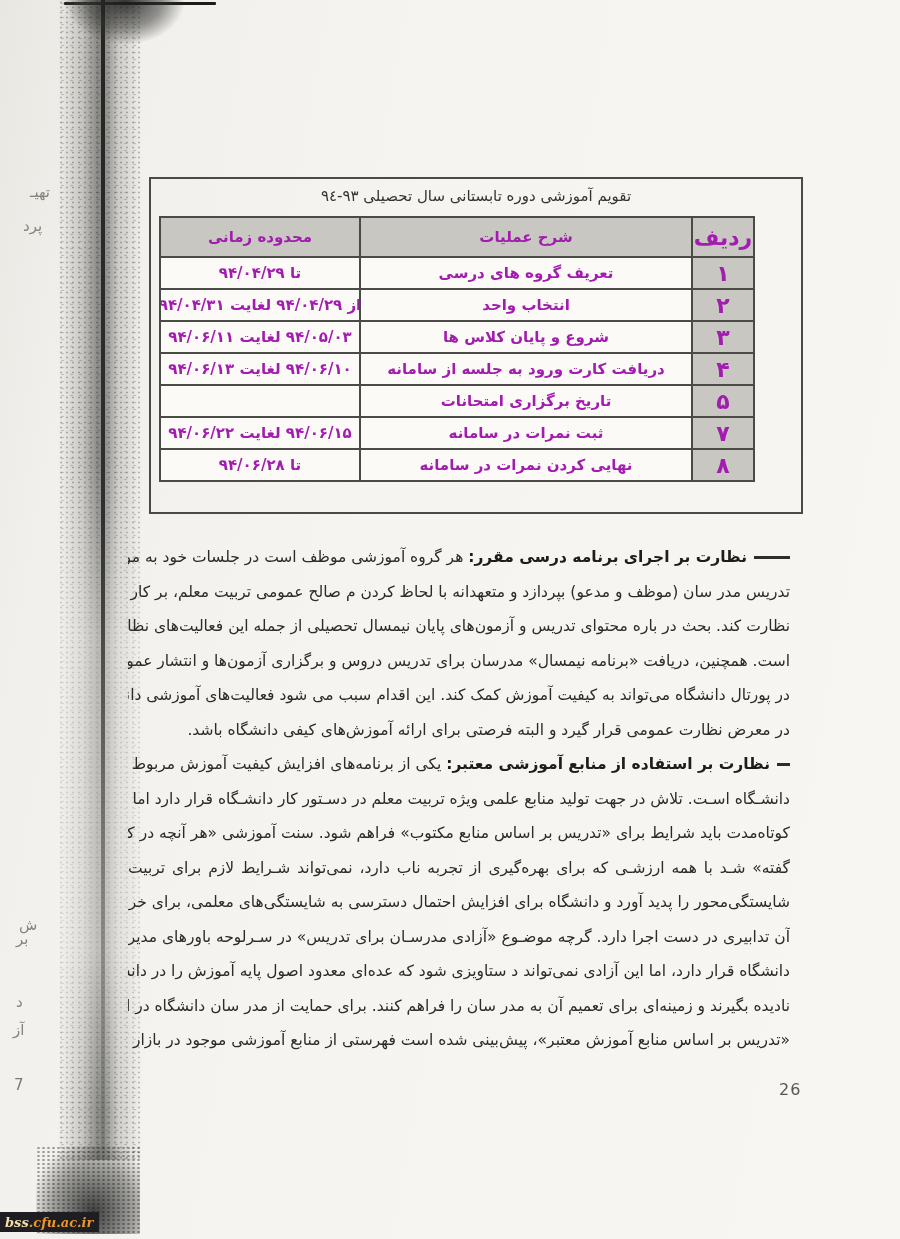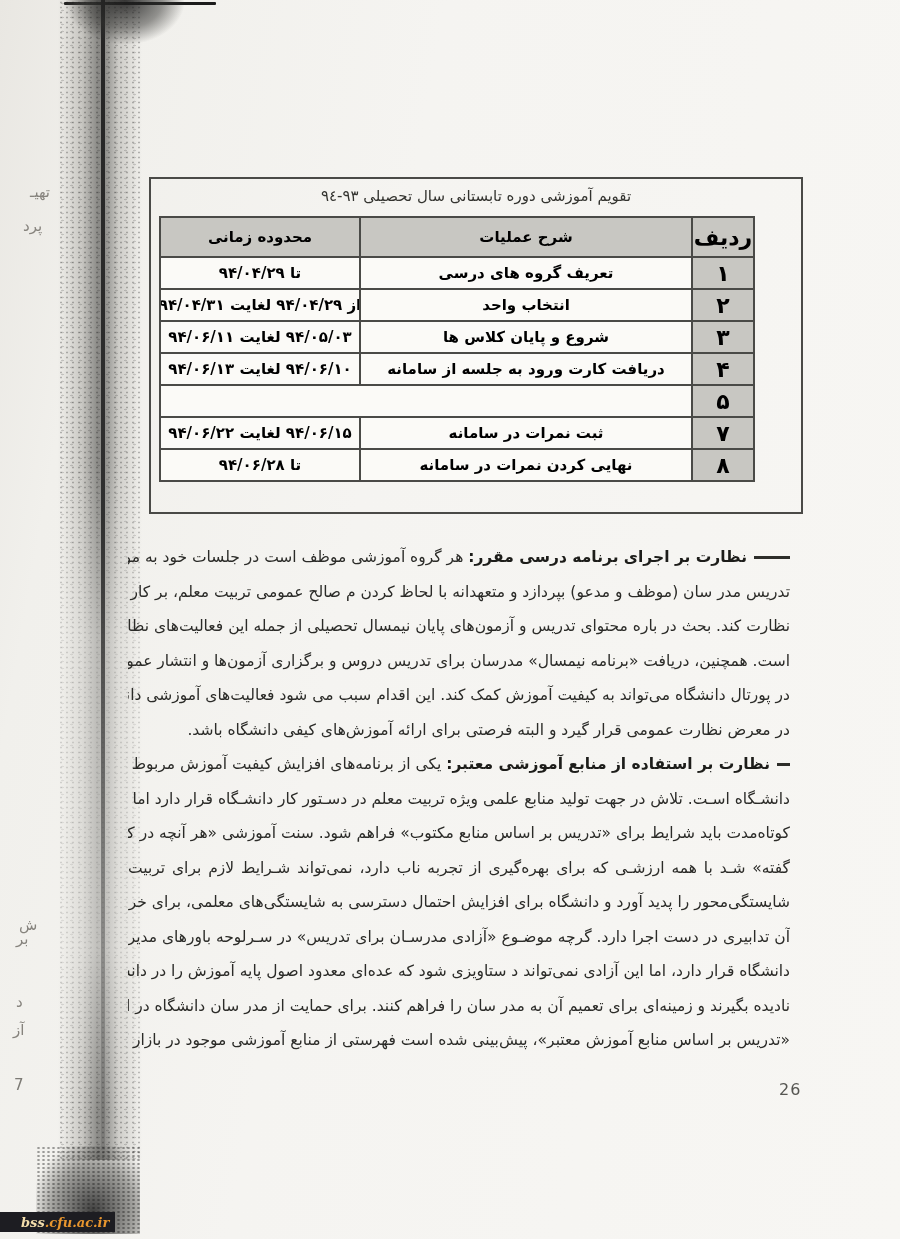--- a/index.html
+++ b/index.html
@@ -28,21 +28,21 @@
     background-image:
       radial-gradient(rgba(20,20,20,.4) 1px,transparent 1.5px),
       radial-gradient(ellipse at 55% 75%,rgba(32,32,32,.85) 0%,rgba(70,70,66,.45) 52%,rgba(70,70,66,0) 78%);
     background-size:5px 4px,100% 100%;}
   
   .cal-box{position:absolute;left:149px;top:177px;width:650px;height:333px;border:2px solid #4a4a47;}
   .cal-title{position:absolute;top:8px;left:0;right:0;text-align:center;font-size:15px;color:#33332f;white-space:nowrap;}
   .cal-table{position:absolute;top:37px;right:46px;width:592px;border:2px solid #4a4a47;direction:rtl;background:#fbfaf7;}
   .trow{display:flex;direction:rtl;height:30px;border-top:2px solid #4a4a47;}
   .trow.header{height:38px;border-top:none;}
-  .cell{display:flex;align-items:center;justify-content:center;font-weight:bold;color:#000000;
+  .cell{display:flex;align-items:center;justify-content:center;font-weight:bold;color:#a21caf;
         white-space:nowrap;overflow:hidden;font-size:15px;}
   .c-no{width:60px;background:#c8c7c2;border-left:2px solid #4a4a47;font-size:22px;}
   .c-op{width:330px;border-left:2px solid #4a4a47;}
   .c-time{flex:1;}
   .trow.header .cell{background:#c8c7c2;}
   
   .body-text{position:absolute;top:540px;right:110px;width:662px;direction:rtl;
     font-size:15.5px;line-height:34.5px;color:#2b2b28;}
   .bline{height:34.5px;white-space:nowrap;overflow:hidden;}
   .jline{text-align:justify;text-align-last:justify;}
@@ -50,21 +50,21 @@
   .bline b{color:#1d1d1a;}
   .dash{display:inline-block;vertical-align:middle;height:2.5px;background:#2e2e2a;margin-left:7px;}
   .dash-long{width:36px;}
   .dash-short{width:13px;}
   
   .margin-note{position:absolute;font-size:15px;color:#86837d;direction:rtl;}
   .mn0{left:30px;top:183px;} .mn1{left:23px;top:217px;} .mn2{left:19px;top:916px;}
   .mn3{left:16px;top:930px;} .mn4{left:16px;top:993px;} .mn5{left:13px;top:1021px;}
   .mn6{left:14px;top:1076px;color:#7c7a75;}
   .page-number{position:absolute;left:779px;top:1080px;font-size:16px;color:#565652;letter-spacing:1px;}
-  .watermark{position:absolute;left:0;top:1212px;height:20px;padding:0 6px 0 21px;display:flex;align-items:center;
+  .watermark{position:absolute;left:0;top:1212px;height:20px;padding:0 6px 0 5px;display:flex;align-items:center;
     background:#1d1d22;font-family:"DejaVu Serif",serif;font-style:italic;font-weight:bold;font-size:13px;white-space:nowrap;text-align:right;}
   .wm-prefix{color:#f3ddab;}
   .wm-suffix{color:#e8962e;}
 </style>
 </head>
 <body>
 
 <div class="page">
 
   <div class="topline"></div>
@@ -97,20 +97,21 @@
             <div class="cell c-op">شروع و پایان کلاس ها</div>
             <div class="cell c-time">۹۴/۰۵/۰۳ لغایت ۹۴/۰۶/۱۱</div>
           </div>
           <div class="trow">
             <div class="cell c-no">۴</div>
             <div class="cell c-op">دریافت کارت ورود به جلسه از سامانه</div>
             <div class="cell c-time">۹۴/۰۶/۱۰ لغایت ۹۴/۰۶/۱۳</div>
           </div>
           <div class="trow">
             <div class="cell c-no">۵</div>
+            <div class="cell c-op">تاریخ برگزاری امتحانات</div>
           </div>
           <div class="trow">
             <div class="cell c-no">۷</div>
             <div class="cell c-op">ثبت نمرات در سامانه</div>
             <div class="cell c-time">۹۴/۰۶/۱۵ لغایت ۹۴/۰۶/۲۲</div>
           </div>
           <div class="trow">
             <div class="cell c-no">۸</div>
             <div class="cell c-op">نهایی کردن نمرات در سامانه</div>
             <div class="cell c-time">تا ۹۴/۰۶/۲۸</div>

